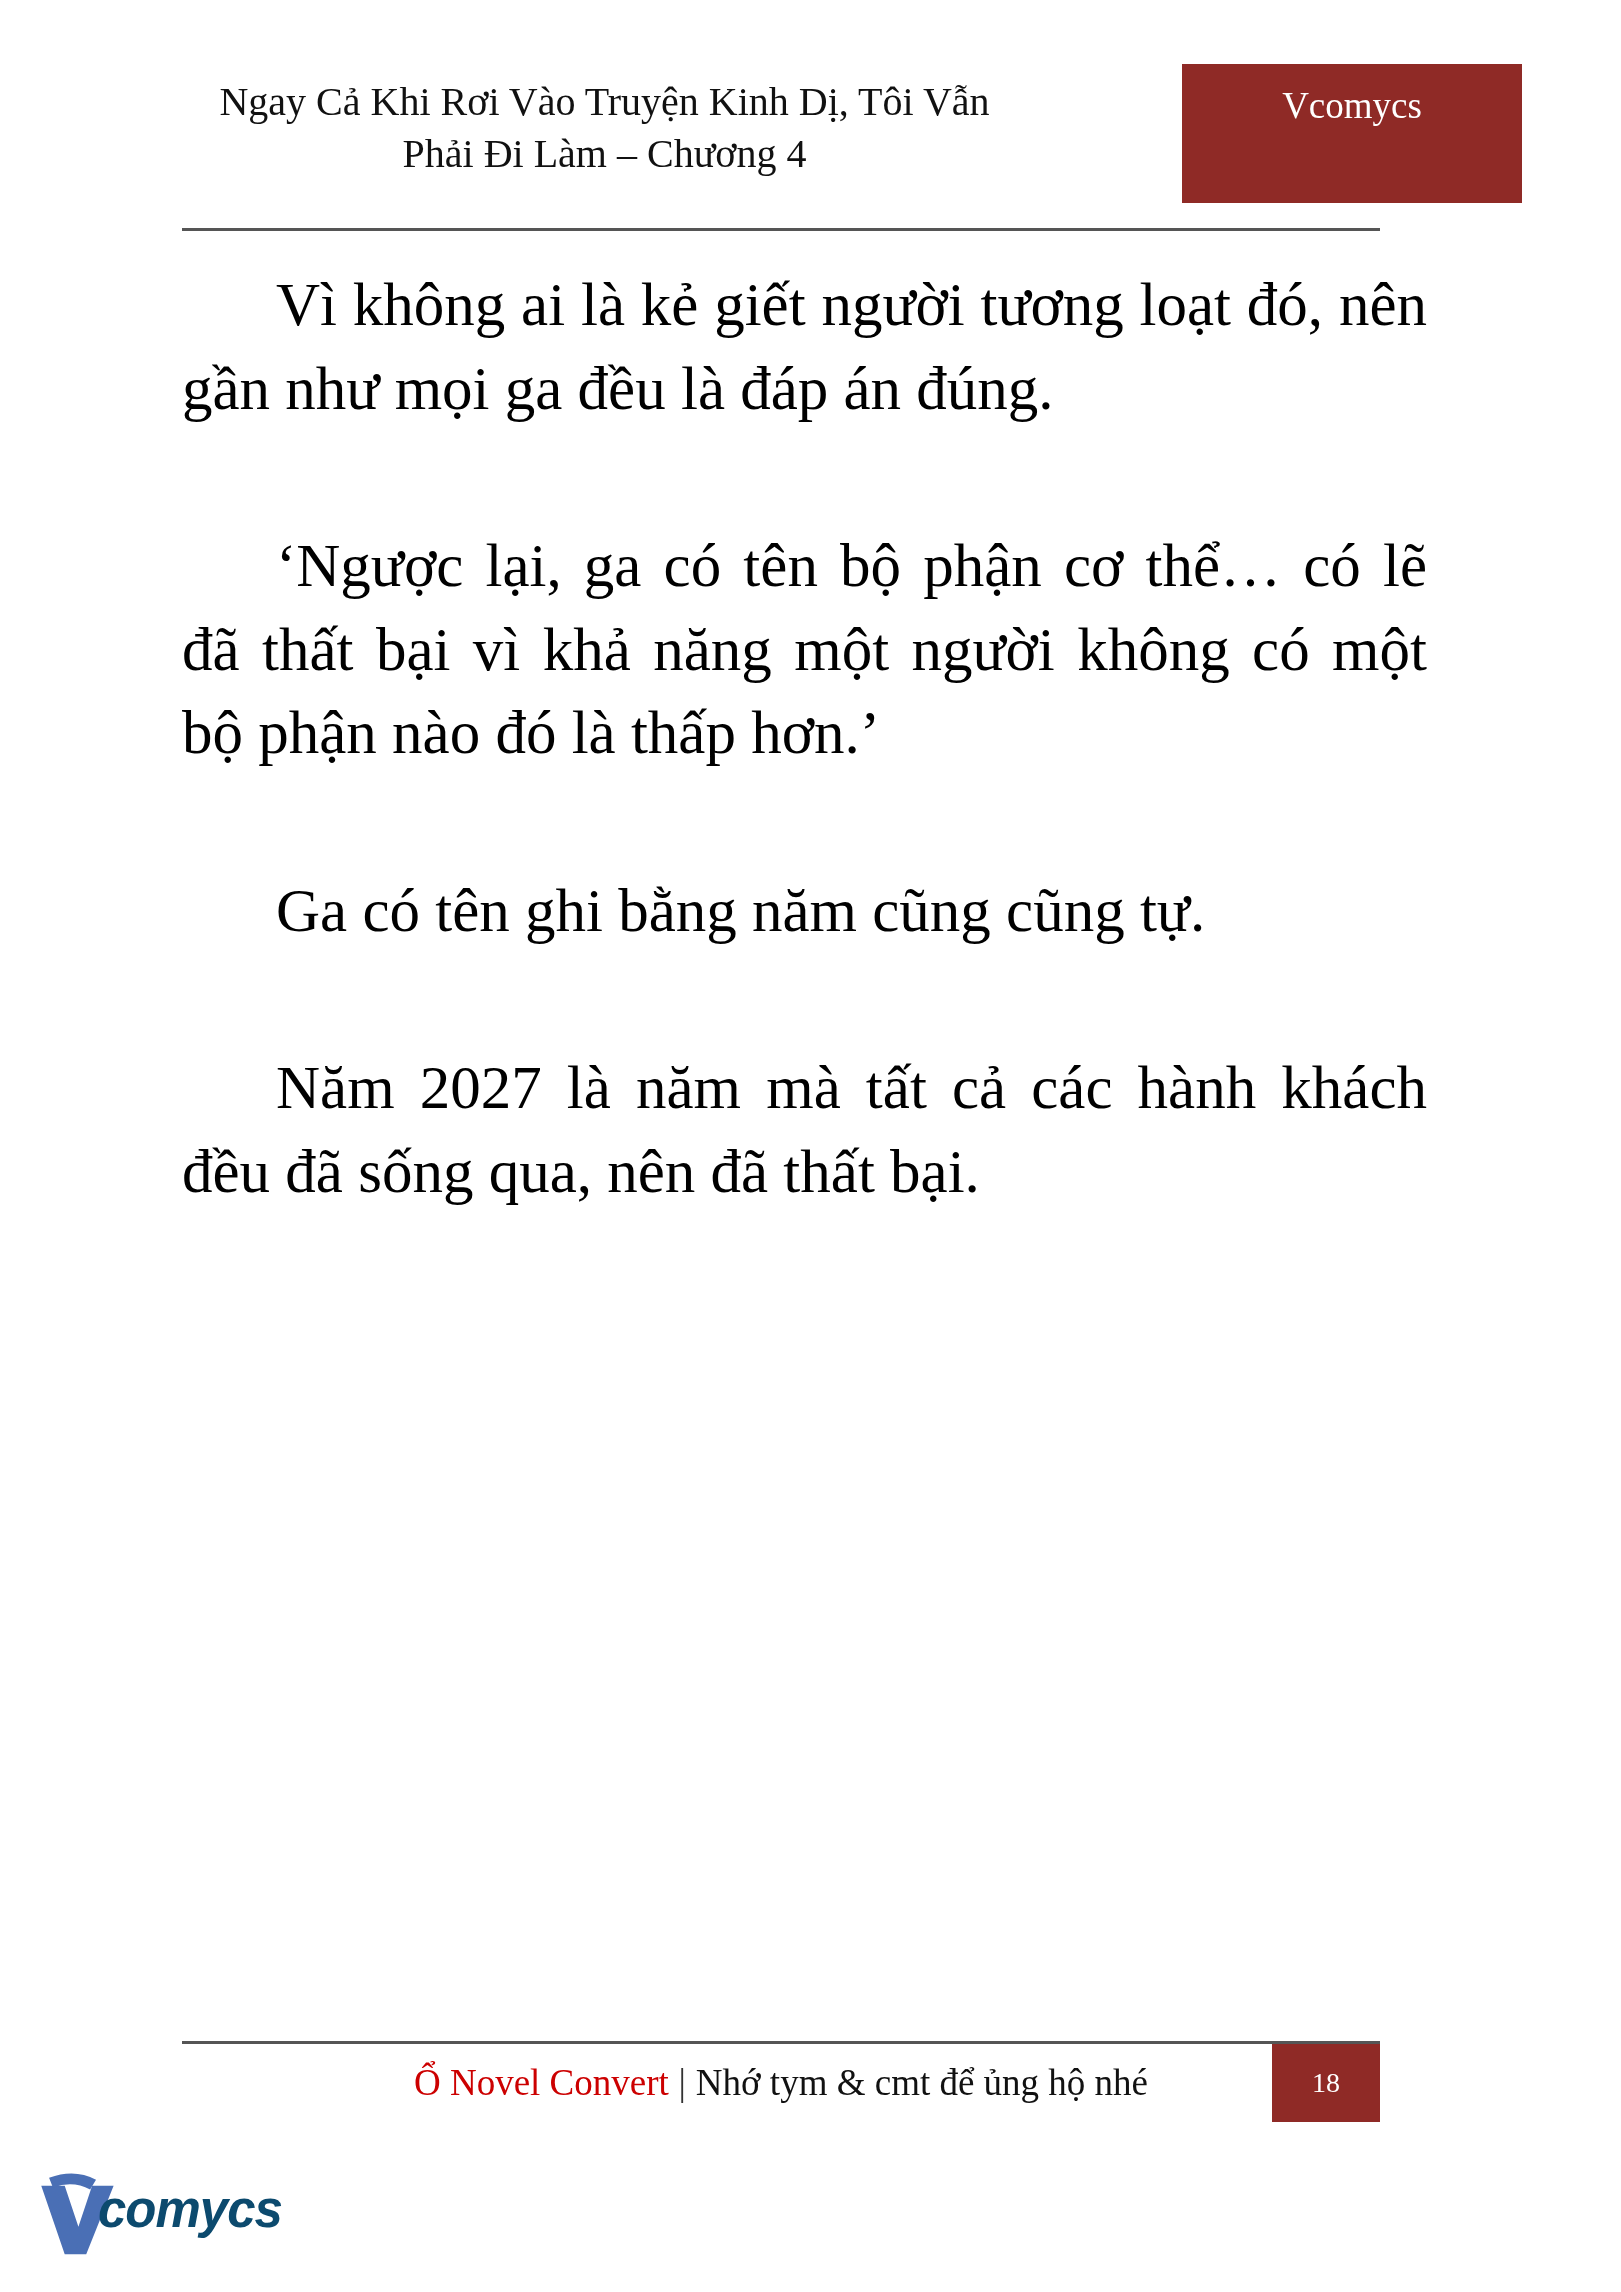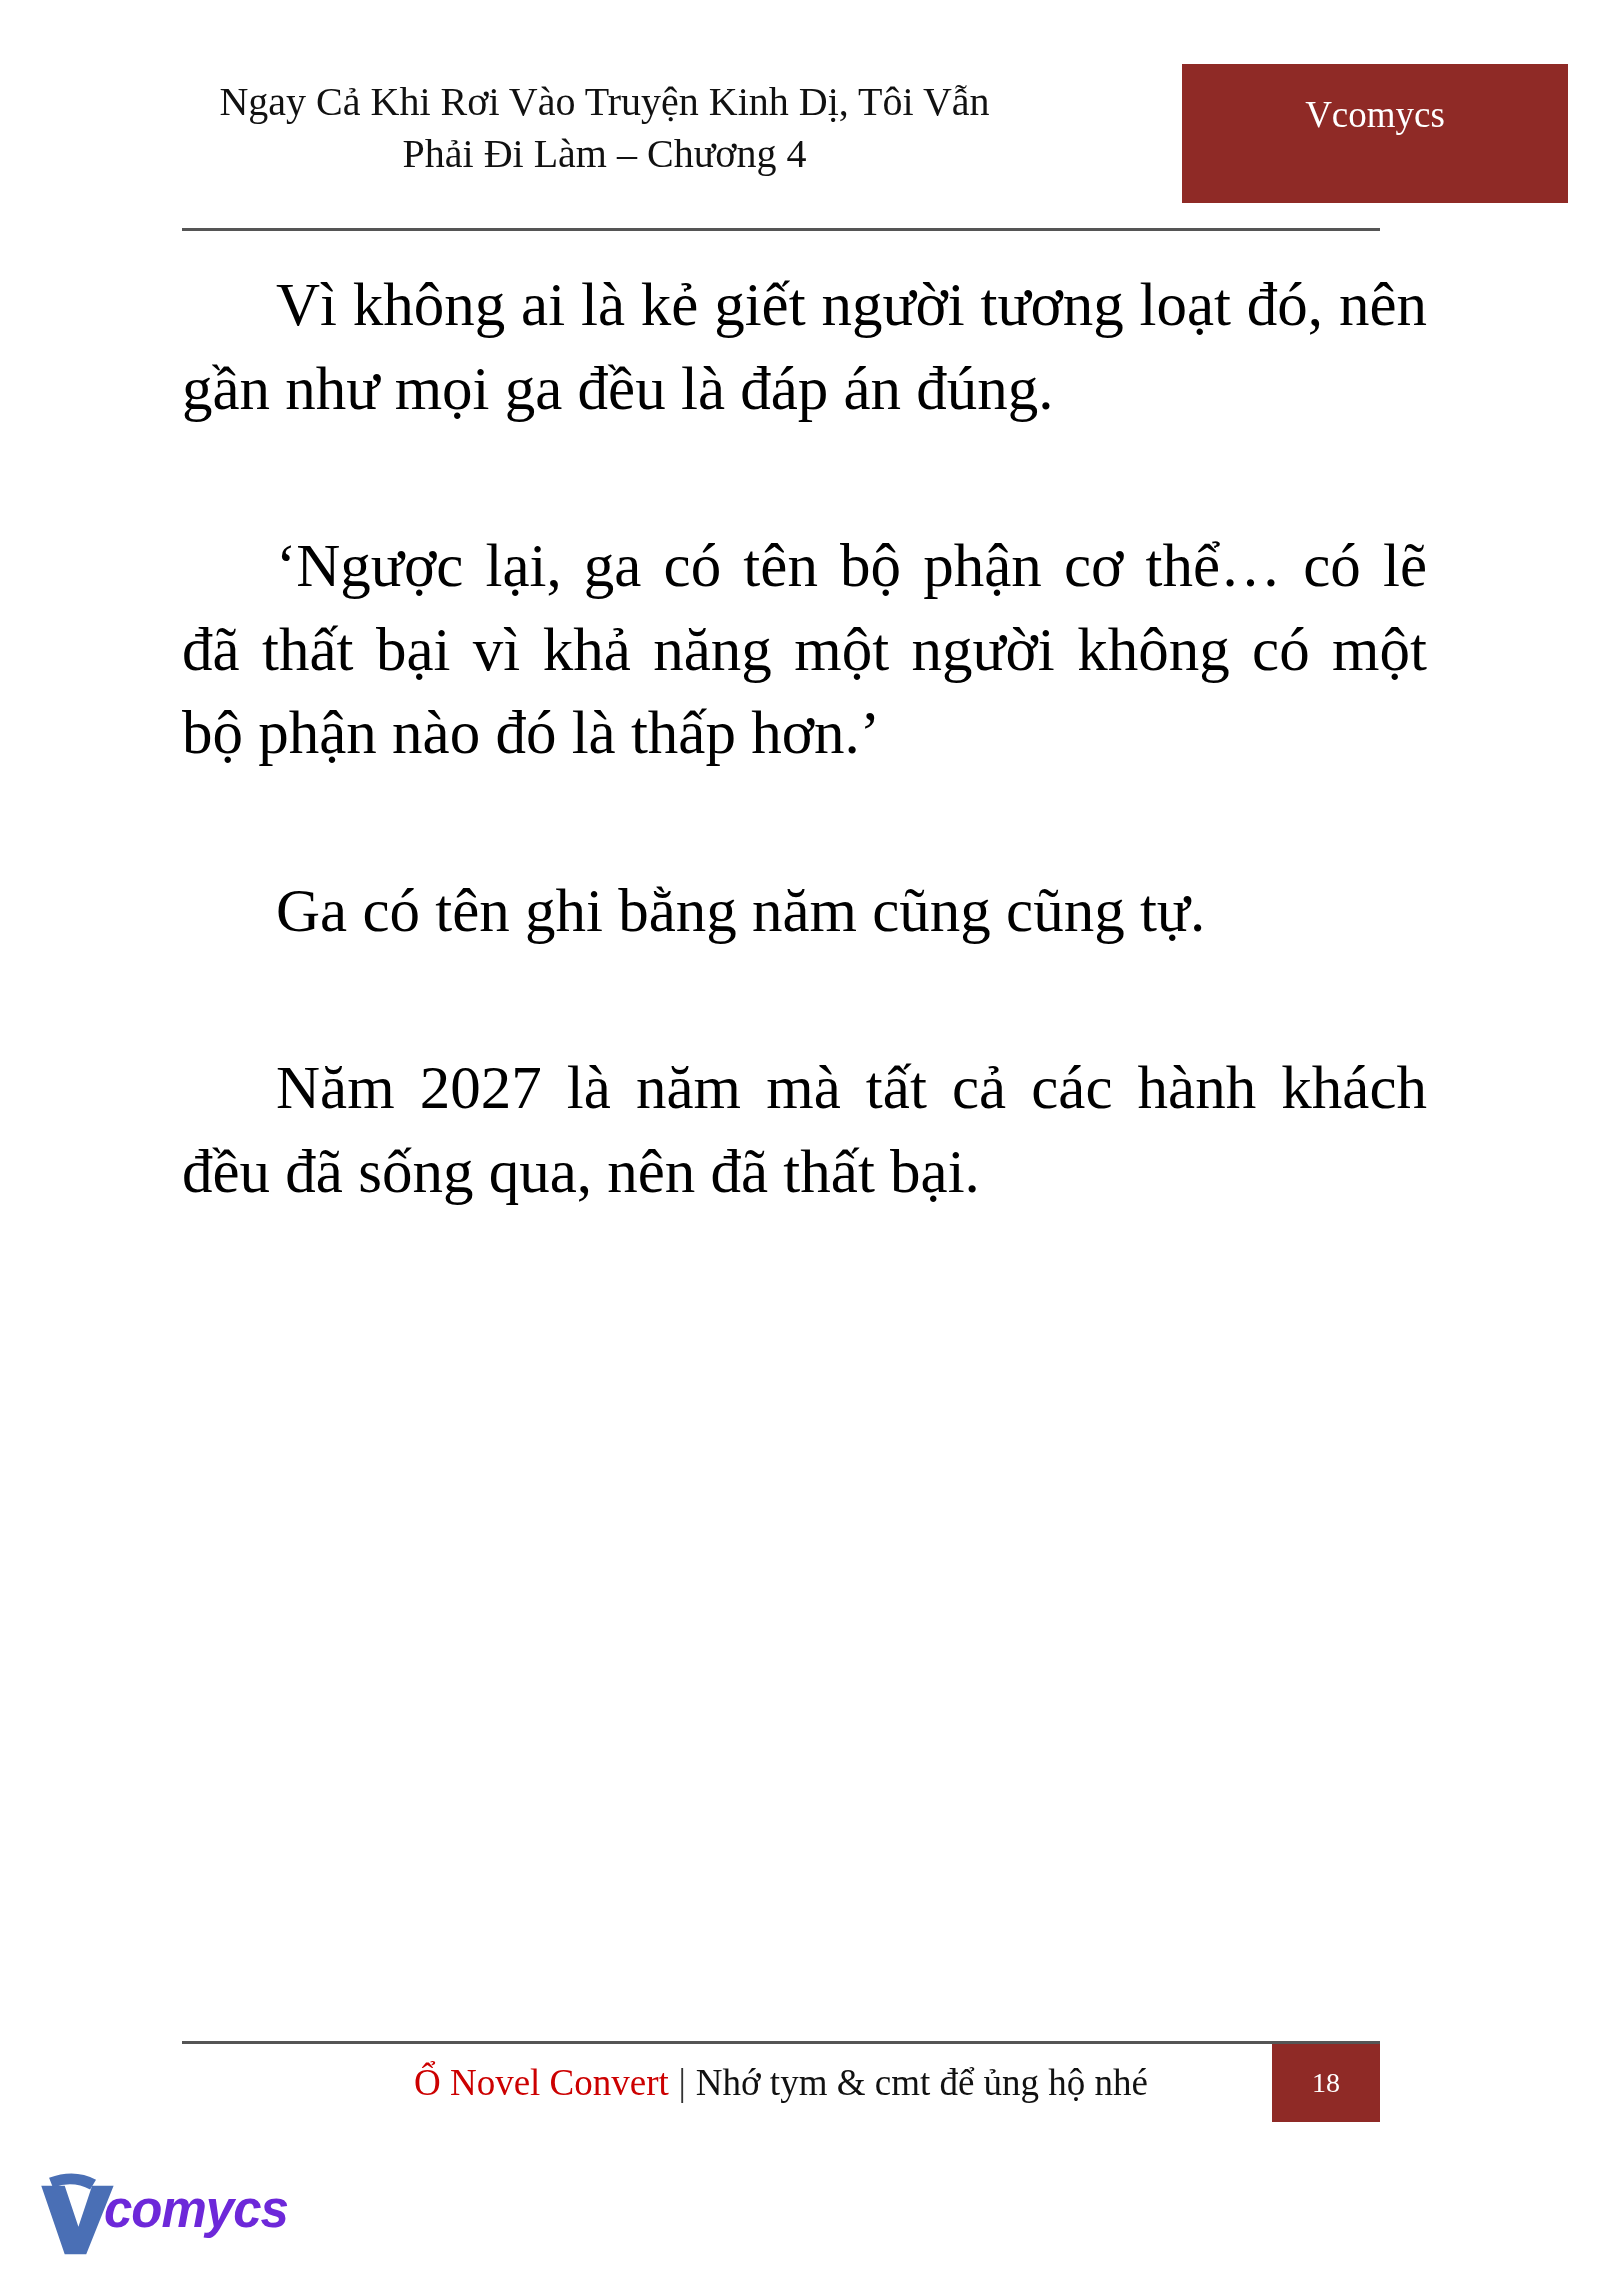--- a/index.html
+++ b/index.html
@@ -40,28 +40,28 @@
     text-align: center;
     font-size: 40px;
     line-height: 1.30;
     color: #111111;
     font-family: "Liberation Serif", serif;
   }
   .header-badge {
     position: absolute;
     left: 1000px;
     top: -11.8px;
-    width: 386px;
+    width: 340px;
     height: 139px;
     background: #8f2a26;
     color: #ffffff;
     text-align: center;
     font-size: 37px;
     line-height: 1.28;
-    padding-top: 27px;
+    padding-top: 18px;
     box-sizing: border-box;
     font-family: "Liberation Serif", serif;
   }
   .header-rule {
     position: absolute;
     left: 0;
     top: 152px;
     width: 1198px;
     height: 2.9px;
     background: #555555;
@@ -154,23 +154,22 @@
     height: 88px;
   }
   .wm-text {
     position: absolute;
     left: 63px;
     top: 7.8px;
     font-family: "Liberation Sans", sans-serif;
     font-style: italic;
     font-weight: bold;
     font-size: 51px;
-    color: #6d28d9;
+    color: #0c4a6e;
     letter-spacing: -1px;
-    margin-left: 6px;
   }
 </style>
 </head>
 <body>
 
 <div class="page">
 
   <div class="header">
     <div class="header-title">Ngay Cả Khi Rơi Vào Truyện Kinh Dị, Tôi Vẫn Phải Đi Làm – Chương 4</div>
     <div class="header-badge">

